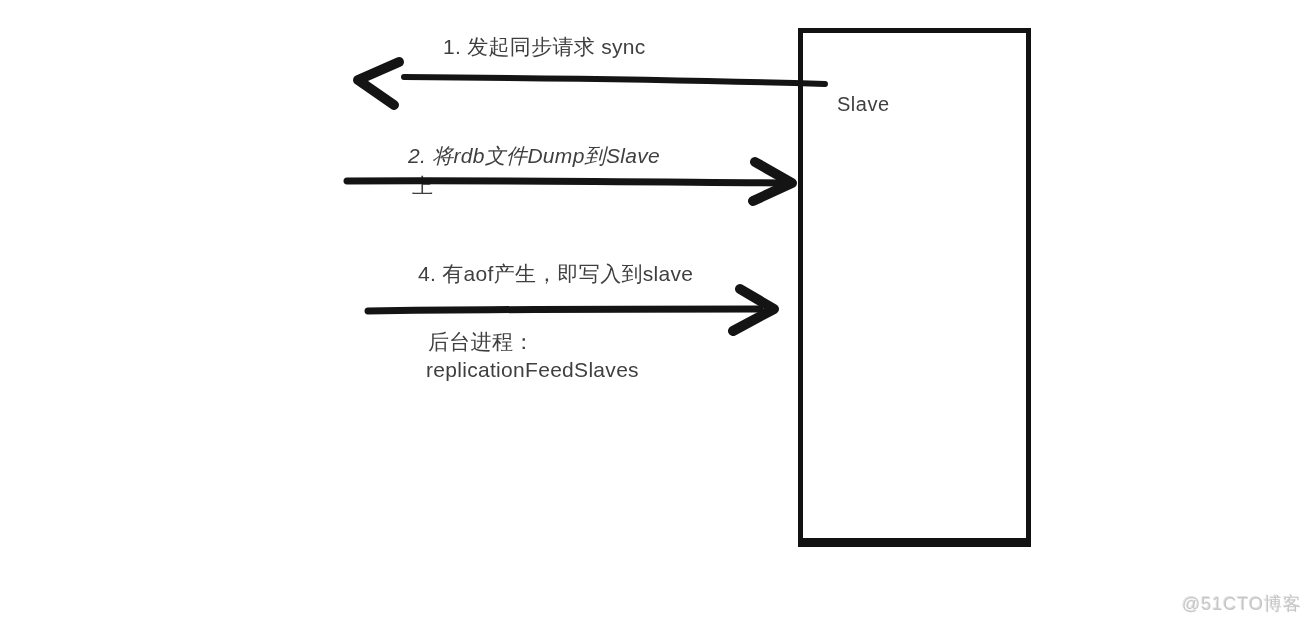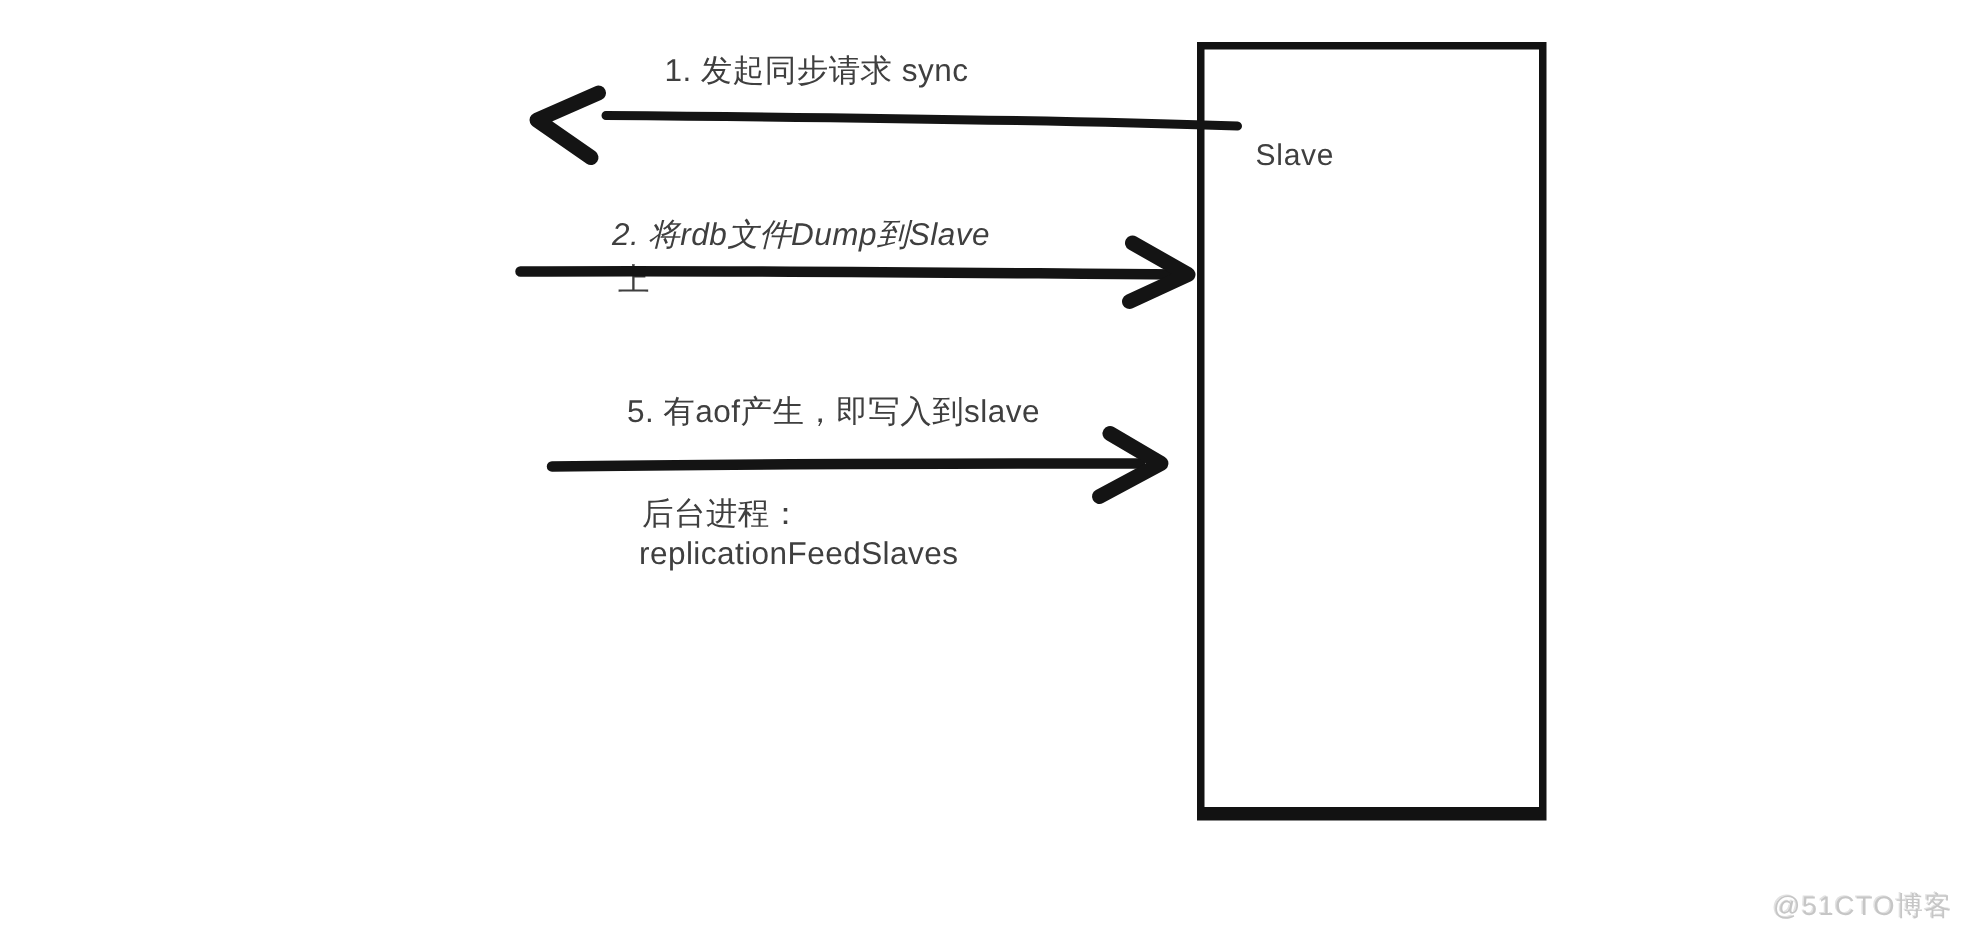--- a/index.html
+++ b/index.html
@@ -85,21 +85,21 @@
 
   <div class="node-box slave">
     <span class="node-label">Slave</span>
   </div>
 
   <div class="diagram-text" id="label-step1">1. 发起同步请求 sync</div>
 
   <div class="diagram-text" id="label-step2">2. 将rdb文件Dump到Slave</div>
   <div class="diagram-text" id="label-step2-wrap">上</div>
 
-  <div class="diagram-text" id="label-step3">5. 有aof产生，即写入到slave</div>
+  <div class="diagram-text" id="label-step3">4. 有aof产生，即写入到slave</div>
   <div class="diagram-text" id="label-step3-note1">后台进程：</div>
   <div class="diagram-text" id="label-step3-note2">replicationFeedSlaves</div>
 
   <svg class="arrow-layer" viewBox="0 0 1310 622">
 
     <g stroke="#141414" fill="none" stroke-linecap="round" stroke-linejoin="round">
       <path d="M 825 84 C 700 80 540 78 404 77" stroke-width="6"></path>
       <path d="M 399 62 L 358 80 L 394 105" stroke-width="10"></path>
     </g>
 

